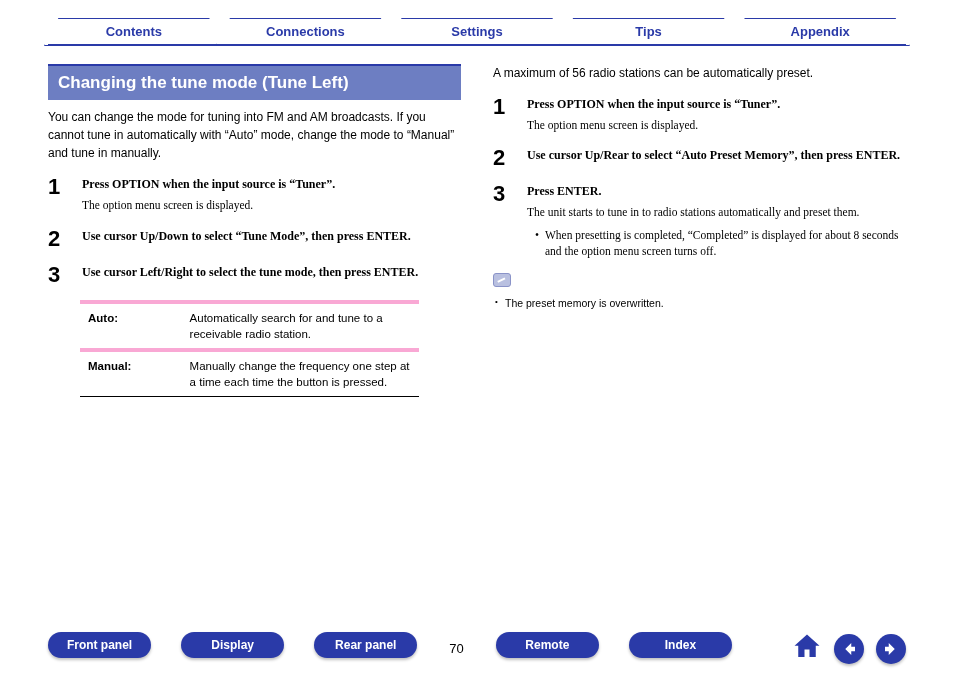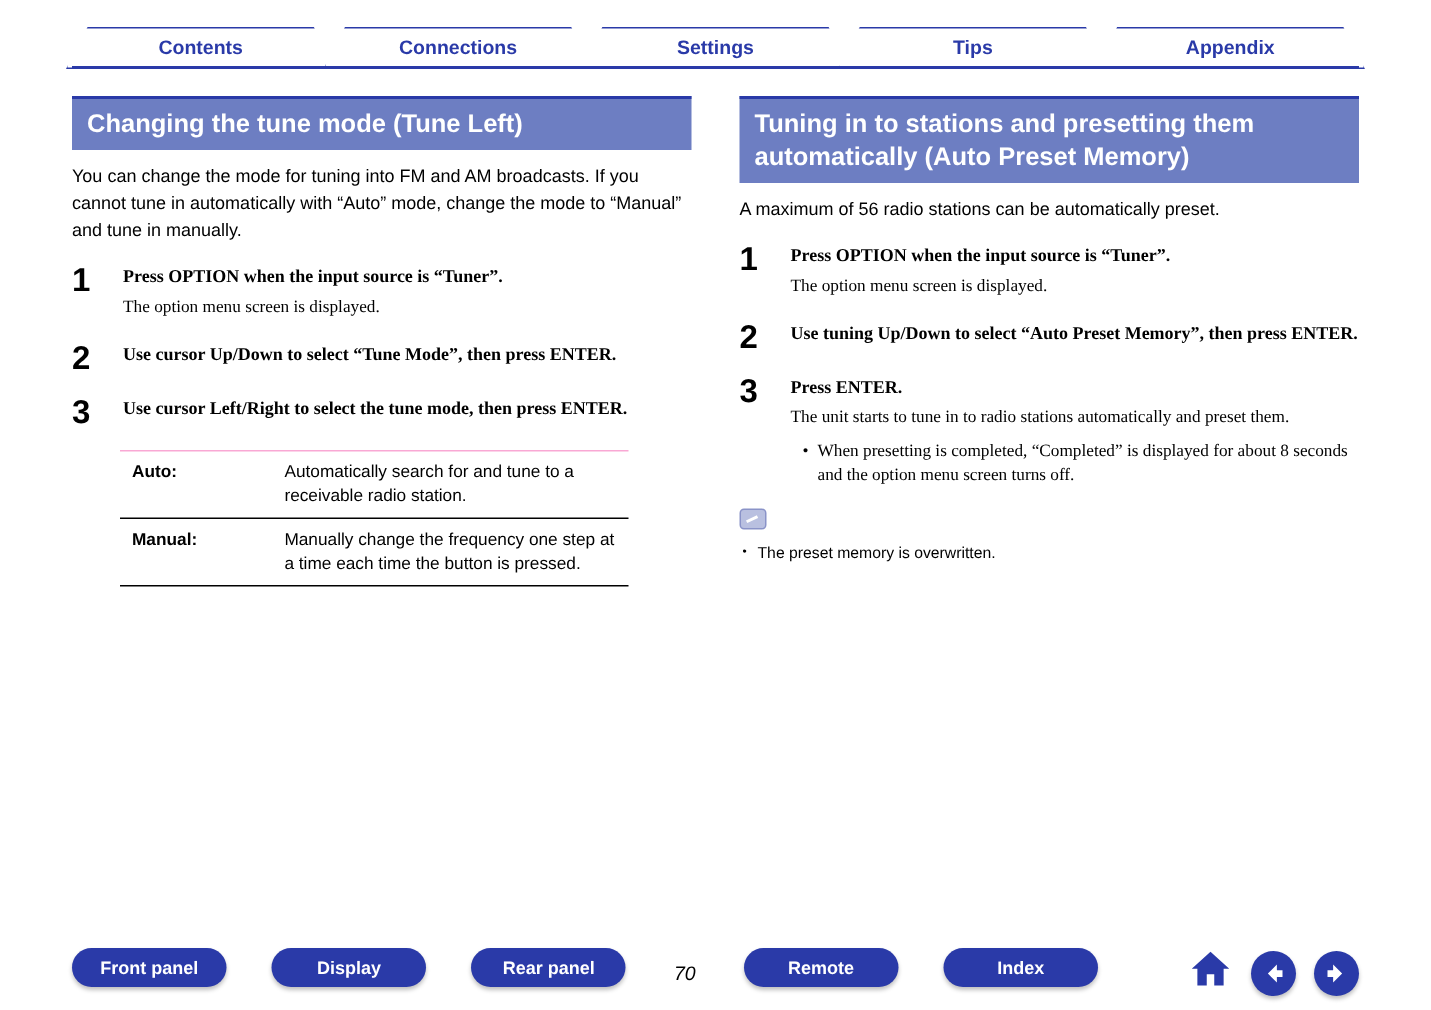--- a/index.html
+++ b/index.html
@@ -94,21 +94,21 @@
     position: absolute; left: 0; top: 0;
   }
   
   table.modes {
     width: 82%;
     margin: 6px 0 0 32px;
     border-collapse: collapse;
     font-size: 11.5px;
   }
   table.modes td {
-    border-top: 1px solid #f9a8d4;
+    border-top: 4px solid #f9a8d4;
     border-bottom: 1px solid #000;
     padding: 6px 8px;
     vertical-align: top;
     line-height: 1.4;
   }
   table.modes td.key { font-weight: bold; width: 30%; }
   
   .note-icon {
     display: inline-block;
     width: 18px; height: 14px;
@@ -156,21 +156,20 @@
     line-height: 26px;
     width: 104px;
     text-align: center;
     cursor: pointer;
     box-shadow: 0 2px 3px rgba(0,0,0,.25);
   }
   .page-num {
     font-size: 13px;
     padding: 0 2px;
     align-self: center;
-    font-style: italic;
   }
   .bottom-spacer { flex: 1; }
   .nav-icons { display: flex; gap: 12px; align-items: center; }
   .circle {
     width: 30px; height: 30px;
     border-radius: 50%;
     background: #2a3aa8;
     display: flex; align-items: center; justify-content: center;
     cursor: pointer;
     box-shadow: 0 2px 3px rgba(0,0,0,.25);
@@ -227,35 +226,34 @@
       </tr>
       <tr>
         <td class="key">Manual:</td>
         <td>Manually change the frequency one step at a time each time the button is pressed.</td>
       </tr>
     </tbody>
       </table>
   </div>
 
   <div class="col">
-    <div class="section-title">Tuning in to stations and presetting them automatically (Auto Preset Memory)</div>
     <p class="intro">A maximum of 56 radio stations can be automatically preset.</p>
 
     <div class="steps">
       <div class="step">
         <div class="step-num">1</div>
         <div class="step-body">
           <div class="step-head">Press OPTION when the input source is “Tuner”.</div>
           <div class="step-sub">The option menu screen is displayed.</div>
         </div>
       </div>
       <div class="step">
         <div class="step-num">2</div>
         <div class="step-body">
-          <div class="step-head">Use tuning Up/Down to select “Auto Preset Memory”, then press ENTER.</div>
+          <div class="step-head">Use cursor Up/Rear to select “Auto Preset Memory”, then press ENTER.</div>
         </div>
       </div>
       <div class="step">
         <div class="step-num">3</div>
         <div class="step-body">
           <div class="step-head">Press ENTER.</div>
           <div class="step-sub">The unit starts to tune in to radio stations automatically and preset them.</div>
           <div class="step-bullet">When presetting is completed, “Completed” is displayed for about 8 seconds and the option menu screen turns off.</div>
         </div>
       </div>

